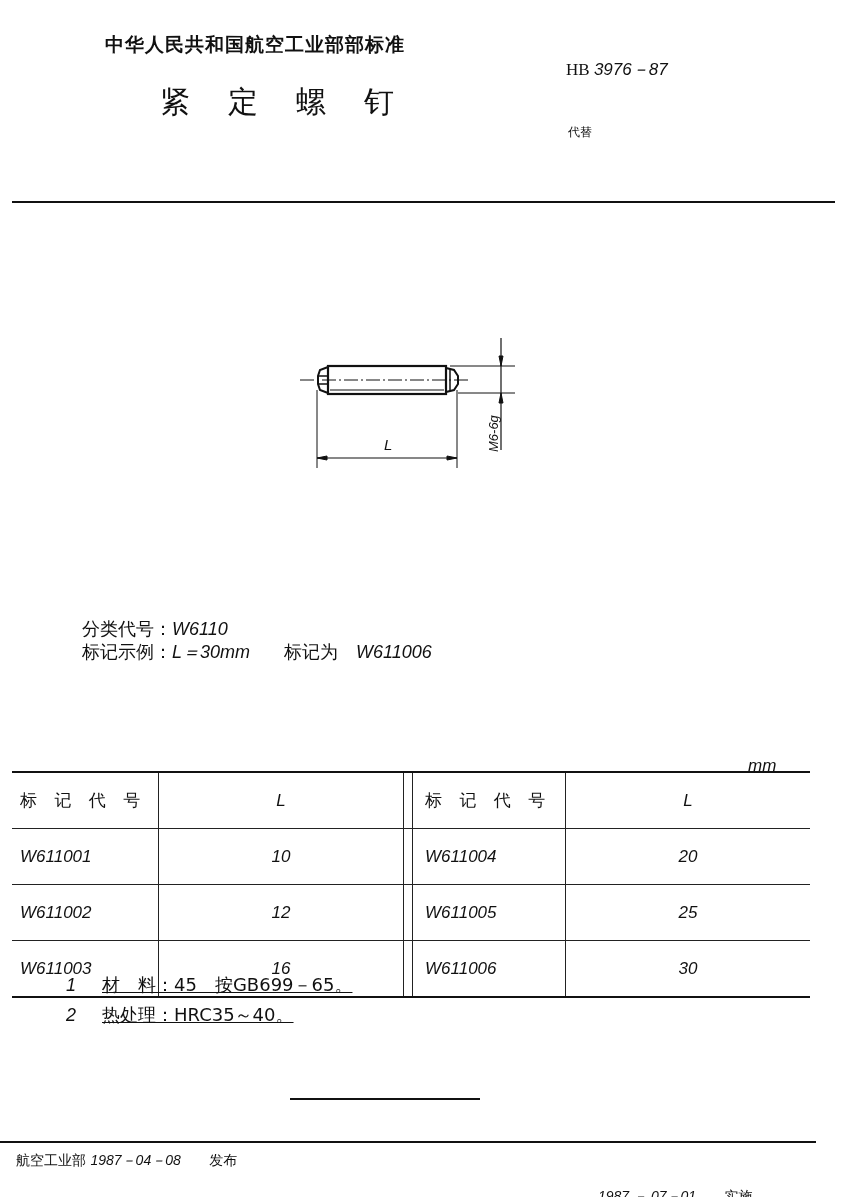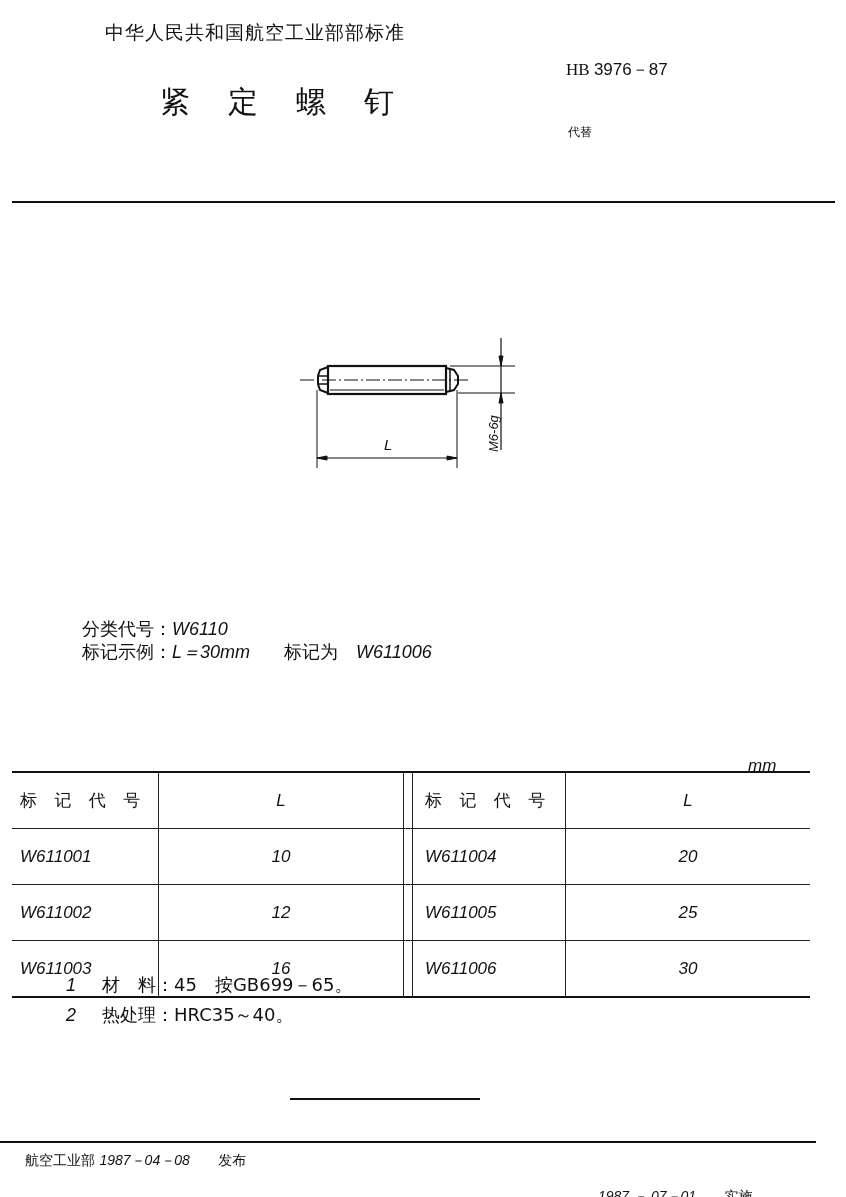--- a/index.html
+++ b/index.html
@@ -1,45 +1,45 @@
 <!DOCTYPE html>
 <html><head>
 <meta charset="utf-8">
 <style>
   html, body { margin:0; padding:0; background:#ffffff; }
   body { width:846px; height:1197px; position:relative; overflow:hidden;
          font-family:"DejaVu Sans", sans-serif; color:#111; }
   .abs { position:absolute; }
-  .hdr-org { left:105px; top:20px; font-size:19px; font-weight:normal; letter-spacing:1px; }
+  .hdr-org { left:105px; top:32px; font-size:19px; font-weight:bold; letter-spacing:1px; }
   .title { left:160px; top:82px; font-size:30px; font-family:"DejaVu Serif", serif; }
   .title span { display:inline-block; margin-right:38px; }
   .std-no { left:566px; top:58px; font-size:17px; font-family:"Liberation Serif", serif; }
-  .std-no .num { font-family:"Liberation Sans", sans-serif; font-size:17px; }
+  .std-no .num { font-style:italic; font-family:"Liberation Sans", sans-serif; font-size:17px; }
   .replaces { left:568px; top:124px; font-size:12px;font-family:Liberation Serif, serif; }
   .rule-top { left:12px; top:201px; width:823px; height:2px; background:#111; }
   .ital { font-style:italic; font-family:"Liberation Sans", sans-serif; }
   .class-code { left:82px; top:617px; font-size:18px; }
   .mark-ex { left:82px; top:640px; font-size:18px; }
   .mark-ex .gap { display:inline-block; width:34px; }
   .unit { left:748px; top:756px; font-size:17px; }
   table.spec { position:absolute; left:12px; top:771px; border-collapse:collapse; }
   table.spec td { height:31px; font-size:17px; padding:12px 6px; border-bottom:1px solid #222; }
   table.spec tr:first-child td { border-top:2px solid #111; }
   table.spec tr:last-child td { border-bottom:2px solid #111; }
   .c-code { width:132px; text-align:left; padding-left:8px !important; }
   .c-l { width:232px; text-align:center; border-left:1px solid #222; }
   .c-sep { width:8px; padding:0 !important; border-left:1px solid #222; border-right:1px solid #222; }
   .c-code2 { width:134px; text-align:left; padding-left:12px !important; border-left:1px solid #222; }
   .c-l2 { width:232px; text-align:center; border-left:1px solid #222; }
   .hdr-cell { letter-spacing:6px; }
-  .notes { left:66px; top:970px; font-size:18px; line-height:29px; }
+  .notes { left:66px; top:970px; font-size:18px; line-height:29px;text-decoration:underline; }
   .notes .n { display:inline-block; width:36px; }
   .rule-short { left:290px; top:1098px; width:190px; height:2px; background:#111; }
   .rule-bottom { left:0px; top:1141px; width:816px; height:2px; background:#111; }
-  .foot-left { left:16px; top:1152px; font-size:14px;margin-left:9px; }
+  .foot-left { left:16px; top:1152px; font-size:14px; }
   .foot-right { left:598px; top:1188px; font-size:14px; }
   .foot-right .gap, .foot-left .gap { display:inline-block; width:24px; }
 </style>
 </head>
 <body>
 
 <div class="abs hdr-org">中华人民共和国航空工业部部标准</div>
 
 <div class="abs title">
   <span>紧</span><span>定</span><span>螺</span><span>钉</span>

